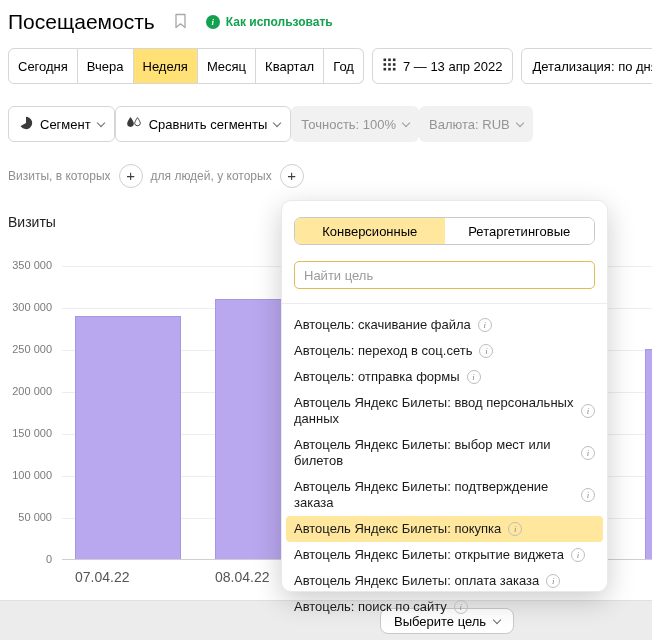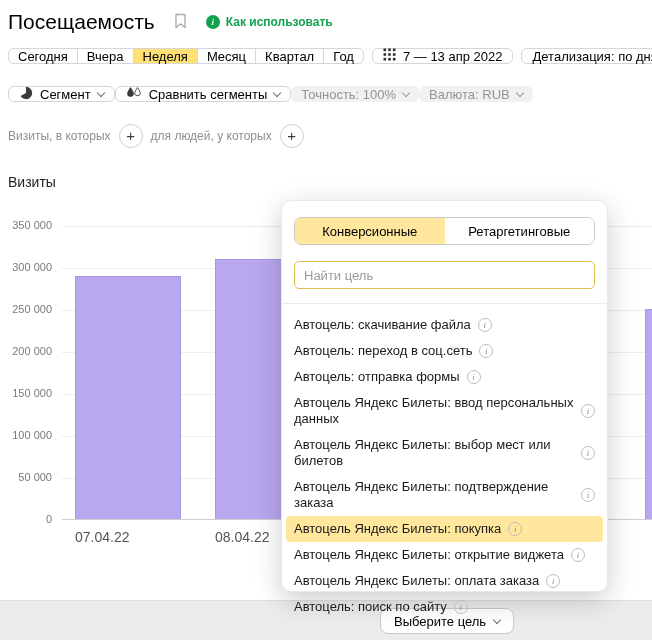--- a/index.html
+++ b/index.html
@@ -11,21 +11,21 @@
   
   .topbar { display:flex; align-items:center; gap:19px; padding:10px 0 0 8px; }
   .page-title { font-size:21px; font-weight:500; margin:0; }
   .bookmark-btn { background:none; border:none; padding:0; cursor:pointer; display:flex; }
   .help-link { display:inline-flex; align-items:center; gap:6px; color:#12a24f; font-size:12px; font-weight:700; cursor:pointer; text-decoration:none; }
   .info-green { width:14px; height:14px; border-radius:50%; background:#12a24f; color:#fff;
     font-size:9px; display:inline-flex; align-items:center; justify-content:center;
     font-family:"Liberation Serif", serif; font-style:italic; font-weight:700; flex:none; }
   
   .row1 { display:flex; align-items:center; gap:8px; margin:14px 0 0 8px; width:760px; }
-  .btn { height:16px; padding:0 10px; font-size:13px; font-family:inherit; background:#fff;
+  .btn { height:36px; padding:0 10px; font-size:13px; font-family:inherit; background:#fff;
     border:1px solid #d6d6d6; display:inline-flex; align-items:center; gap:7px; cursor:pointer;
     color:#000; white-space:nowrap; border-radius:6px; flex:none;text-align:center; }
   .seg-group { display:flex; flex:none; }
   .seg-group .btn { border-radius:0; border-left-width:0; padding:0 9px; }
   .seg-group .btn:first-child { border-left-width:1px; border-radius:6px 0 0 6px; }
   .seg-group .btn:last-child { border-radius:0 6px 6px 0; }
   .btn.sel { background:#ffe175; }
   .row2 { display:flex; align-items:center; margin:22px 0 0 8px; }
   .gray-btn { background:#f1f1f1; border:none; color:#949494; }
   .row3 { display:flex; align-items:center; gap:8px; margin:22px 0 0 8px; font-size:12px; color:#8f8f8f; }

